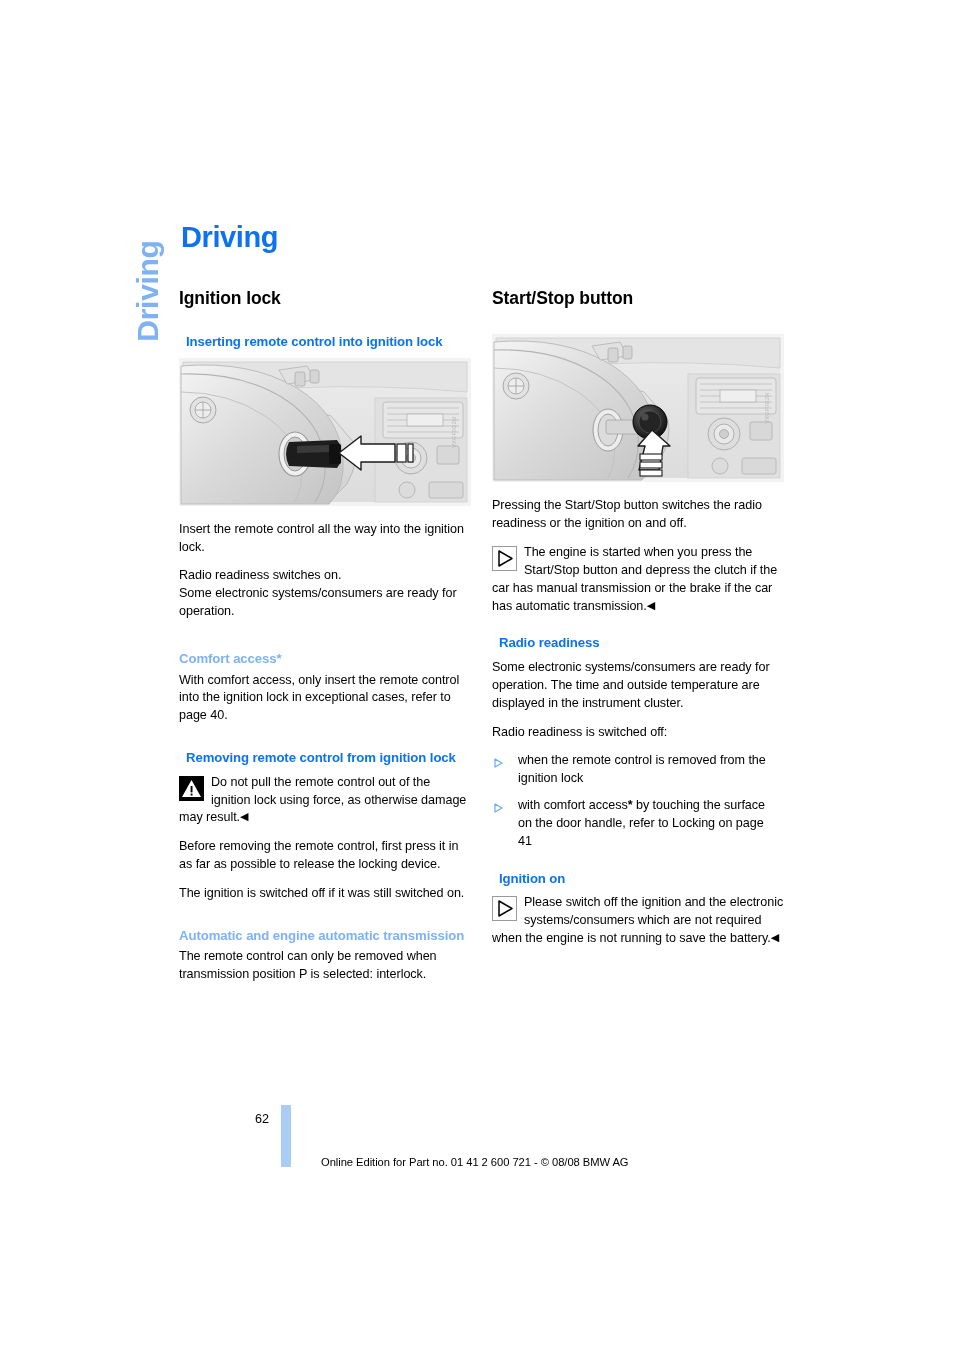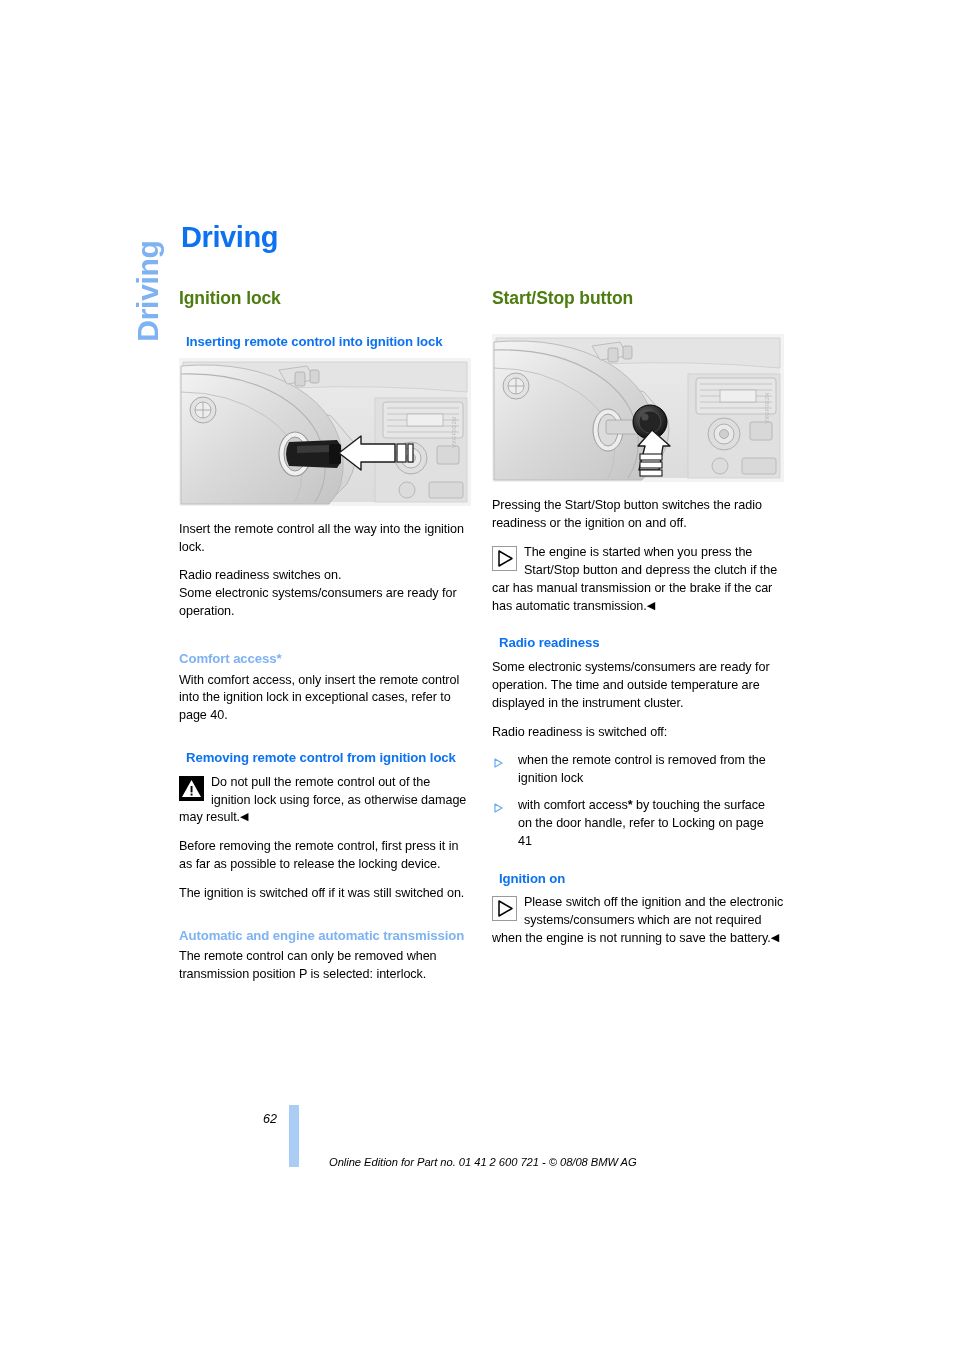--- a/index.html
+++ b/index.html
@@ -71,21 +71,21 @@
     width: 292px;
   }
   .col-left  { left: 0px; }
   .col-right { left: 313px; }
 
   
   h1.h-sec {
     margin: 0 0 26px 0;
     font-size: 17.5px;
     font-weight: bold;
-    color: #4d7c0f;
+    color: #000000;
     letter-spacing: -0.1px;
     line-height: 1.15;
   }
   h2.h-sub {
     margin: 0 0 7px 7px;
     font-size: 13.2px;
     font-weight: bold;
     color: #0c72ef;
     line-height: 1.25;
     letter-spacing: -0.1px;
@@ -185,25 +185,24 @@
     position: absolute;
     left: 2px;
     top: 4px;
     width: 9px;
     height: 10px;
   }
 
   
   .footer {
     position: absolute;
-    left: 179px;
+    left: 171px;
     top: 1105px;
     width: 640px;
     height: 70px;
-    font-style: italic;
   }
   .page-num {
     position: absolute;
     left: 84px;
     top: 7px;
     font-size: 12.6px;
     color: #000;
   }
   .page-bar {
     position: absolute;

